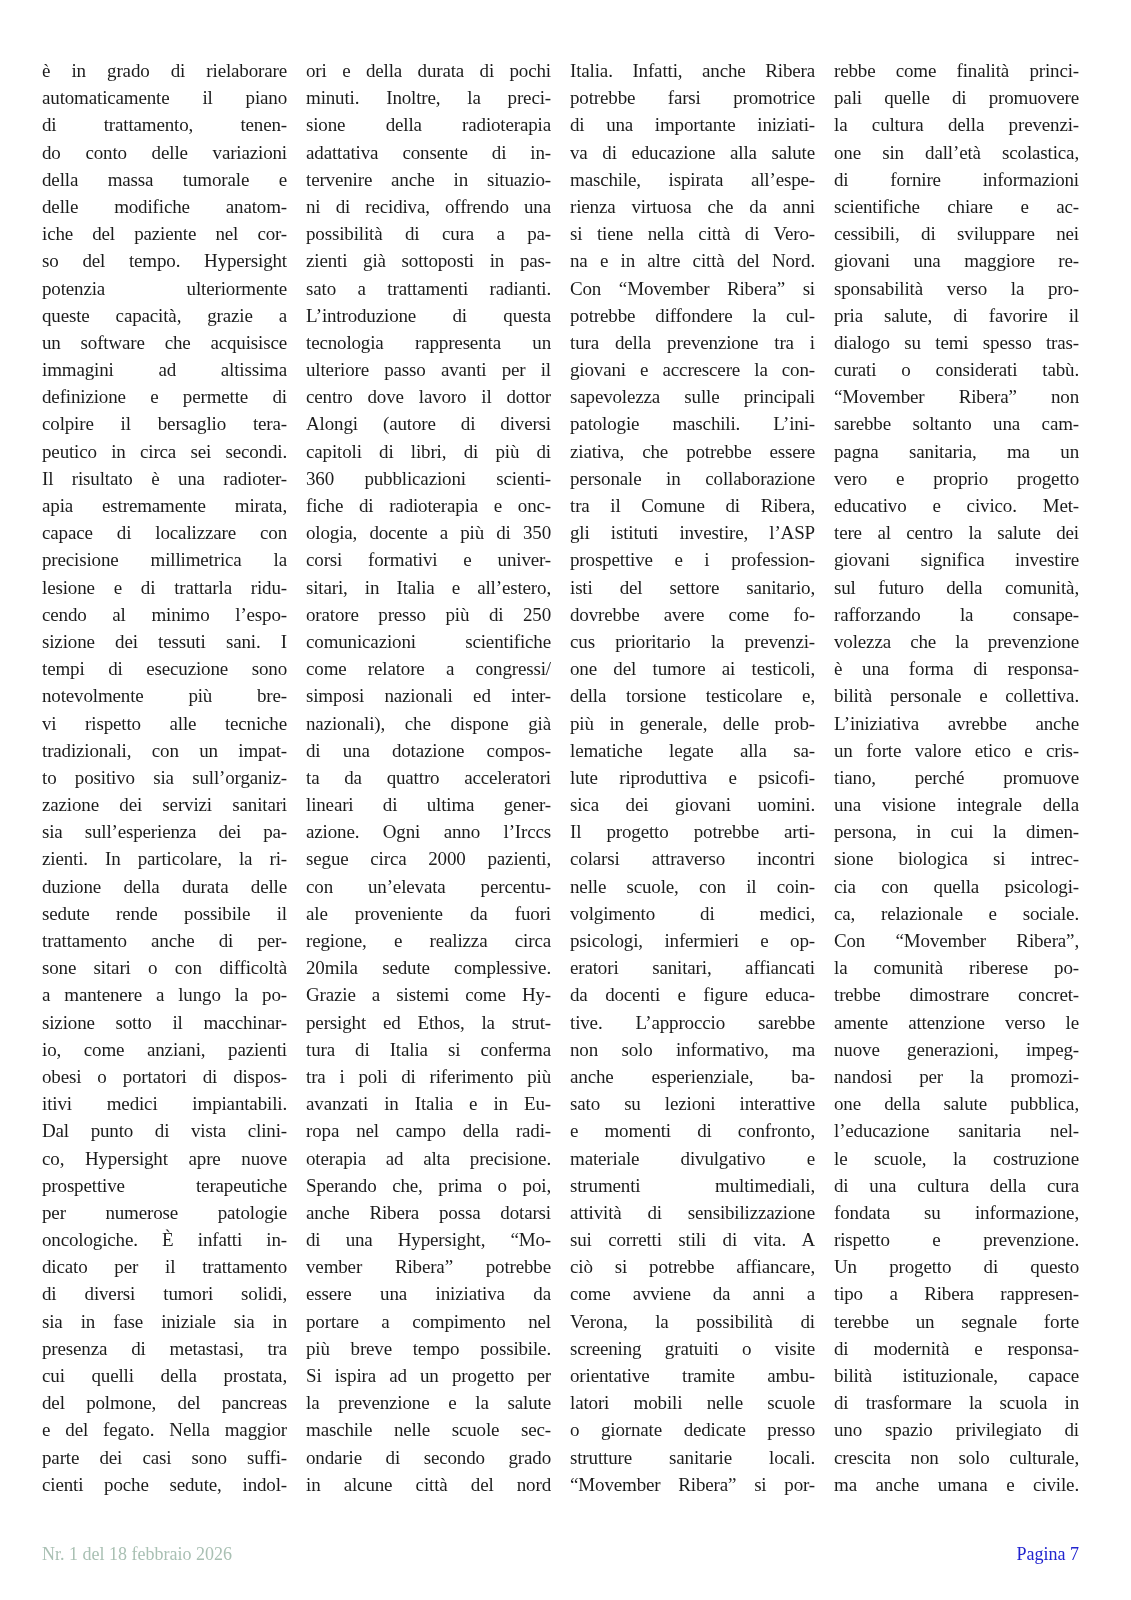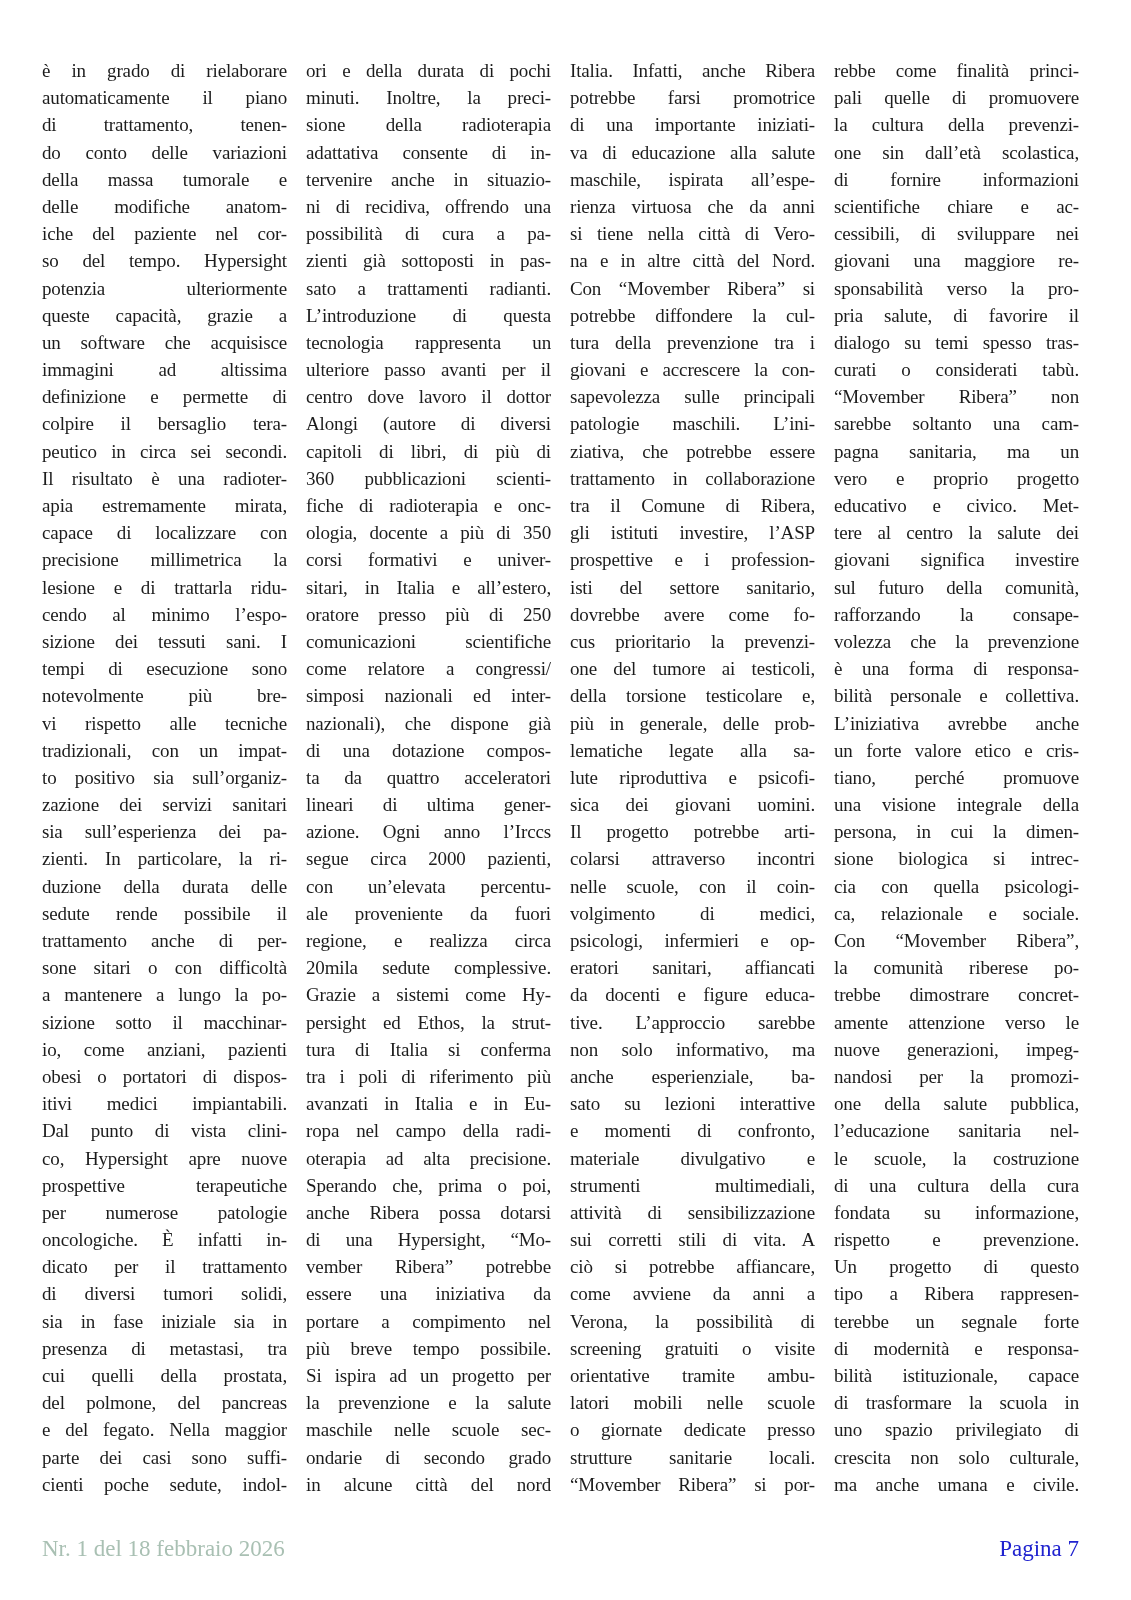--- a/index.html
+++ b/index.html
@@ -39,27 +39,28 @@
     -moz-text-align-last: justify;
   }
   .footer {
     position: absolute;
     left: 42px;
     right: 52px;
     top: 1536px;
     display: flex;
     justify-content: space-between;
     align-items: baseline;
-    font-size: 23px;
+    font-size: 18px;
   }
   .footer .issue {
     color: #a9c0b3;
   }
   .footer .pagenum {
     color: #2023cf;
+    margin-top: 8px;
   }
 </style>
 </head>
 <body>
 
 <div class="page" style="color: rgb(28, 28, 28); background: rgb(255, 255, 255);">
 
   <div class="columns">
     <div class="col">
         <div class="line">è in grado di rielaborare</div>
@@ -180,21 +181,21 @@
         <div class="line">rienza virtuosa che da anni</div>
         <div class="line">si tiene nella città di Vero-</div>
         <div class="line">na e in altre città del Nord.</div>
         <div class="line">Con “Movember Ribera” si</div>
         <div class="line">potrebbe diffondere la cul-</div>
         <div class="line">tura della prevenzione tra i</div>
         <div class="line">giovani e accrescere la con-</div>
         <div class="line">sapevolezza sulle principali</div>
         <div class="line">patologie maschili. L’ini-</div>
         <div class="line">ziativa, che potrebbe essere</div>
-        <div class="line">trattamento in collaborazione</div>
+        <div class="line">personale in collaborazione</div>
         <div class="line">tra il Comune di Ribera,</div>
         <div class="line">gli istituti investire, l’ASP</div>
         <div class="line">prospettive e i profession-</div>
         <div class="line">isti del settore sanitario,</div>
         <div class="line">dovrebbe avere come fo-</div>
         <div class="line">cus prioritario la prevenzi-</div>
         <div class="line">one del tumore ai testicoli,</div>
         <div class="line">della torsione testicolare e,</div>
         <div class="line">più in generale, delle prob-</div>
         <div class="line">lematiche legate alla sa-</div>

